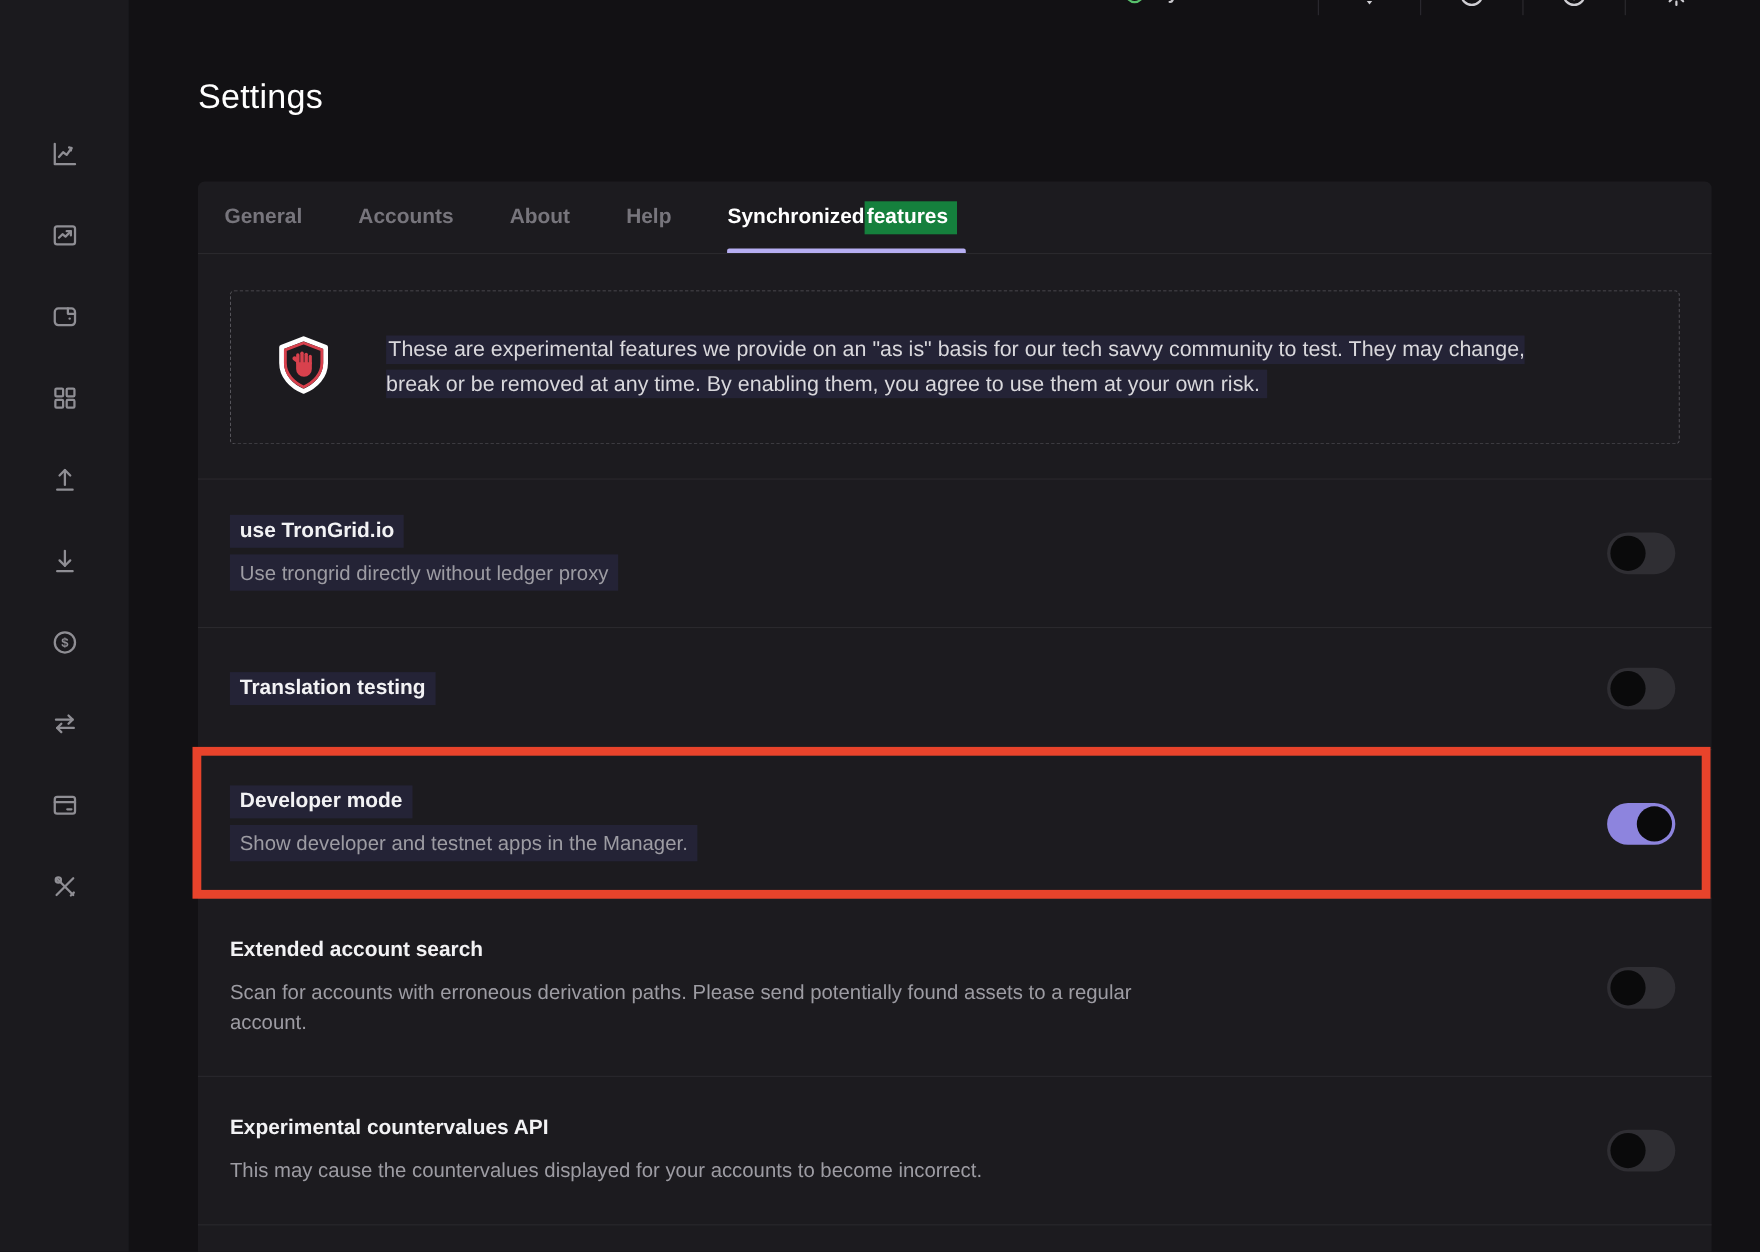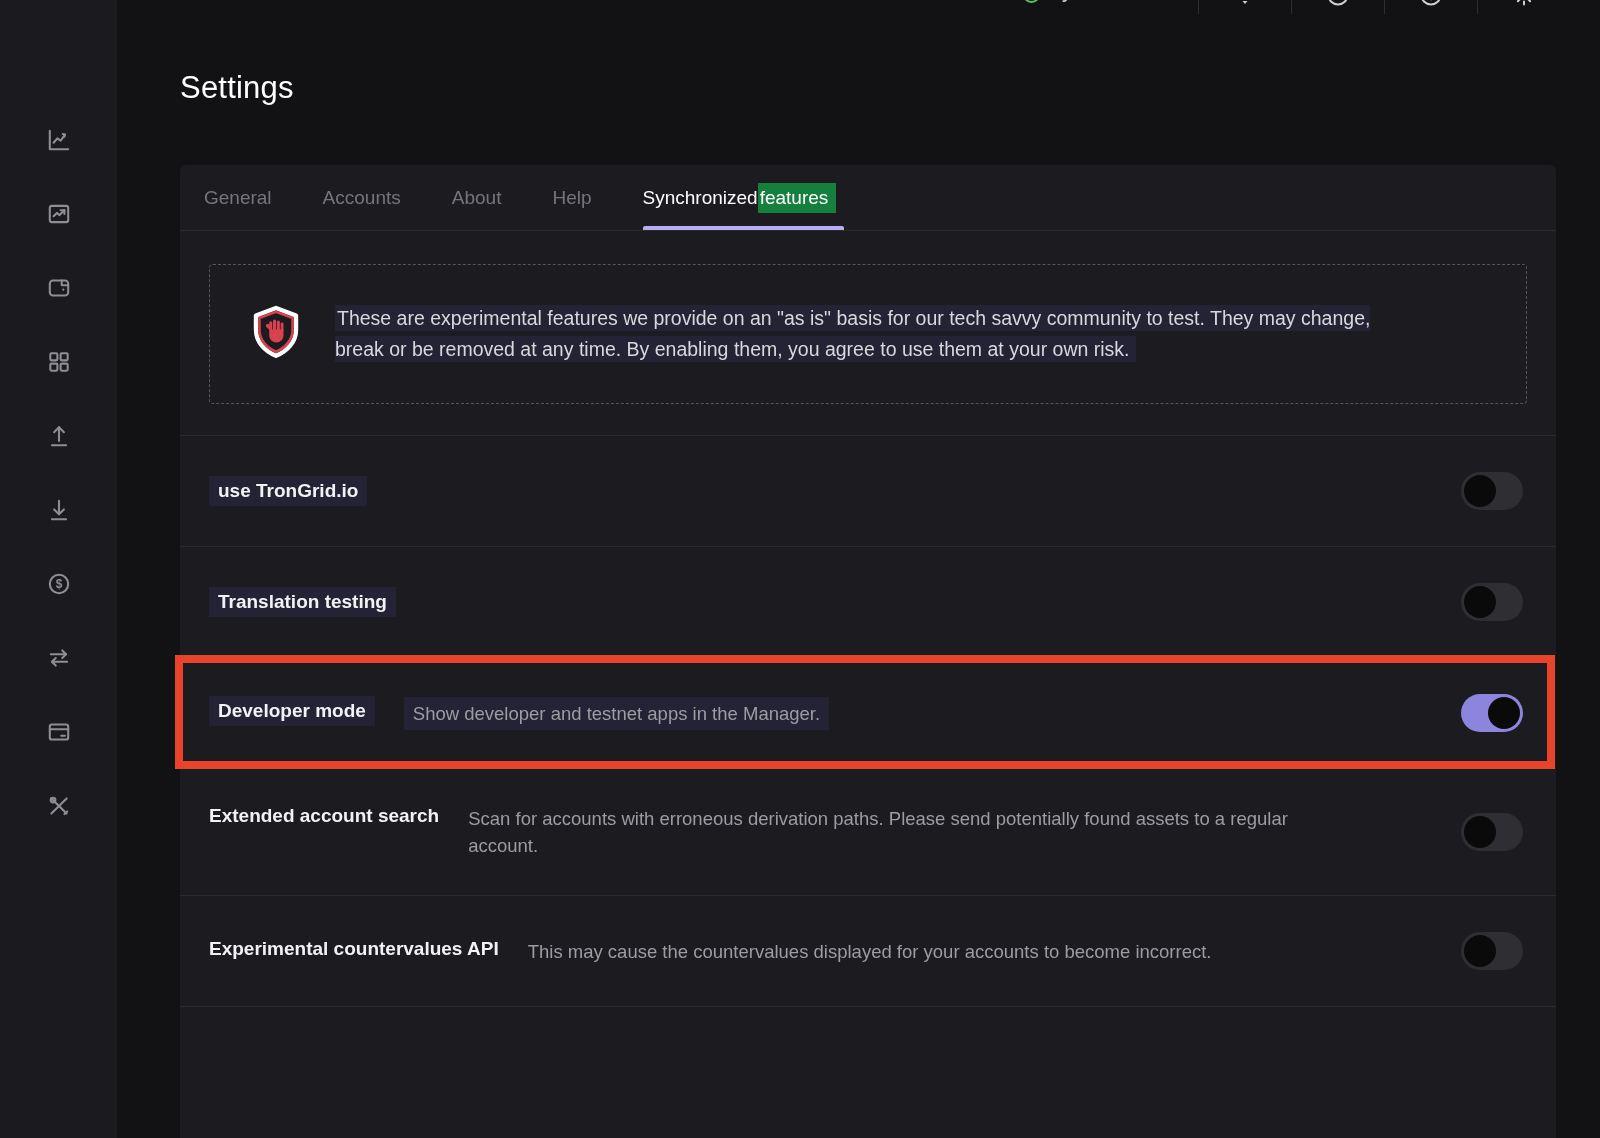--- a/index.html
+++ b/index.html
@@ -24,37 +24,37 @@
   .tb-icon svg { stroke:#cfced3; fill:none; stroke-width:2; stroke-linecap:round; stroke-linejoin:round; }
 
   
   .main { flex:1; padding:0 0 0 63px; }
   .page-title { margin-top:70px; font-size:31px; font-weight:400; color:#ffffff; letter-spacing:.2px; }
 
   .card { margin-top:59px; width:1376px; background:#1c1b1f; border-radius:6px; min-height:980px; }
 
   
   .tabs { display:flex; align-items:center; height:66px; padding:0 24px; border-bottom:1px solid #2a292d; gap:51px; }
-  .tab { position:relative; height:100%; display:flex; align-items:center; font-size:19px; font-weight:400; color:#77757c; cursor:pointer; white-space:nowrap; }
+  .tab { position:relative; height:100%; display:flex; align-items:center; font-size:19px; font-weight:700; color:#77757c; cursor:pointer; white-space:nowrap; }
   .tab.active { color:#ffffff; }
   .tab.active::after { content:''; position:absolute; left:0; right:-8px; bottom:0; height:4px; background:#b6aef2; border-radius:2px 2px 0 0; }
   .hl { background:#15803d; }
   .tab .hl { padding:4px 8px 4px 2px; }
 
   
   .warning { margin:33px 29px 0 29px; border:1px dashed #56555b; border-radius:4px; padding:38px 30px 38px 39px;
              display:flex; align-items:center; }
-  .warning-text { margin-left:32px; font-size:19.5px; line-height:31px; color:#d9d8dc; max-width:1075px; }
+  .warning-text { margin-left:48px; font-size:19.5px; line-height:31px; color:#d9d8dc; max-width:1075px; }
   .warning-text span { background:#242336; padding:2px 6px 2px 2px; }
 
   
   .rows { margin:31px 0 0 0; }
   .row { position:relative; display:flex; align-items:center; justify-content:space-between;
          border-top:1px solid #2a292d; padding:36px 33px 36px 29px; }
-  .row-texts { display:flex; flex-direction:row; gap:29px; }
+  .row-texts { display:flex; flex-direction:column; gap:13px; }
   .row-title { font-size:19px; font-weight:700; color:#f2f2f4; align-self:flex-start; }
   .row-desc { font-size:18.5px; color:#9d9ca3; line-height:27px; max-width:820px; align-self:flex-start; }
   .row.hl-row .row-title { background:#242336; padding:4px 9px; margin:-4px 0; }
   .row.hl-row .row-desc { background:#242336; padding:3px 9px; margin:-3px 0; }
   .row.annotated::before { content:''; position:absolute; left:-5px; right:1px; top:-3px; bottom:-1px;
                            border:8px solid #e8432b; pointer-events:none; z-index:3; }
   .row-ghost { border-top:1px solid #2a292d; height:60px; }
 
   
   .toggle { position:relative; flex:0 0 62px; width:62px; height:38px; border-radius:19px; background:#2f2e33; cursor:pointer; }
@@ -234,20 +234,21 @@
             </g>
           </svg>
         </div>
         <p class="warning-text"><span>These are experimental features we provide on an "as is" basis for our tech savvy community to test. They may change, break or be removed at any time. By enabling them, you agree to use them at your own risk.</span></p>
       </div>
 
       <div class="rows">
           <div class="row hl-row">
     <div class="row-texts">
       <div class="row-title">use TronGrid.io</div>
+      <div class="row-desc">Use trongrid directly without ledger proxy</div>
     </div>
     <div class="toggle">
       <div class="knob"></div>
     </div>
   </div>
           <div class="row hl-row">
     <div class="row-texts">
       <div class="row-title">Translation testing</div>
     </div>
     <div class="toggle">

